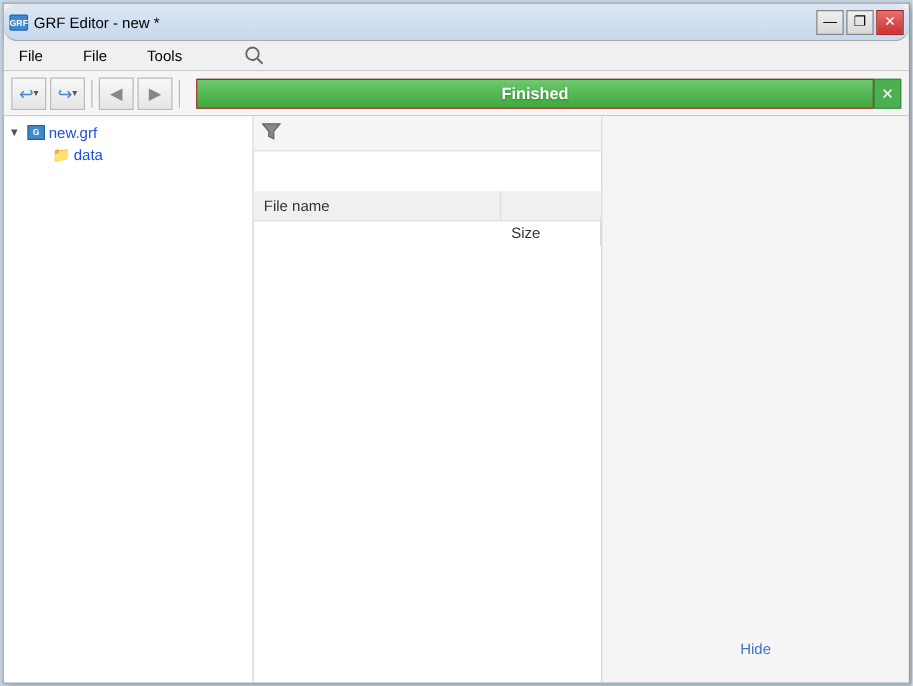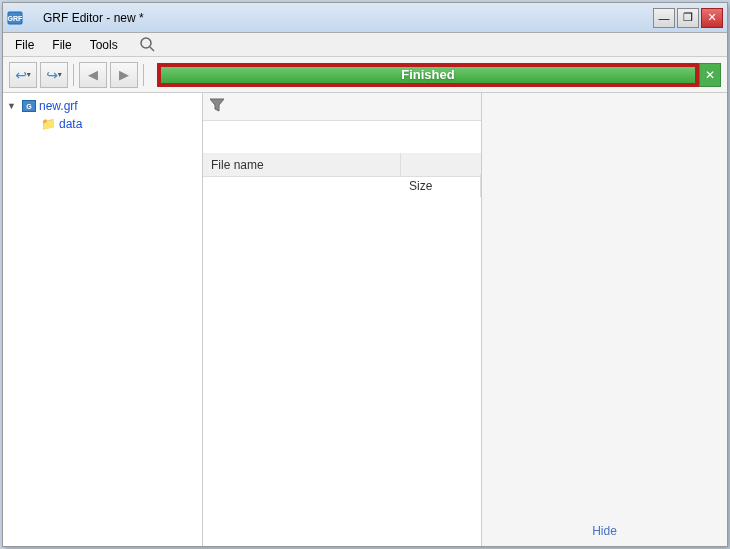--- a/index.html
+++ b/index.html
@@ -22,21 +22,22 @@
       flex-direction: column;
       box-shadow: 2px 2px 6px rgba(0,0,0,0.3);
     }
     .title-bar {
       height: 30px;
       background: linear-gradient(to bottom, #dde8f5, #c5d8ee);
       border-bottom: 1px solid #aaa;
       display: flex;
       align-items: center;
       padding: 0 4px;
-      gap: 20px;
+      gap: 4px;
+      border-radius: 11px;
     }
     .title-bar-icon {
       width: 16px;
       height: 16px;
       display: flex;
       align-items: center;
       justify-content: center;
     }
     .title-bar-text {
       flex: 1;
@@ -64,21 +65,21 @@
       color: white;
       border-color: #a02020;
     }
     .menu-bar {
       height: 24px;
       background: #f0f0f0;
       border-bottom: 1px solid #ccc;
       display: flex;
       align-items: center;
       padding: 0 4px;
-      gap: 2px;
+      gap: 16px;
     }
     .menu-item {
       padding: 2px 8px;
       cursor: pointer;
       font-size: 12px;
     }
     .toolbar {
       height: 36px;
       background: #f5f5f5;
       border-bottom: 1px solid #ccc;
@@ -102,21 +103,21 @@
     .toolbar-separator {
       width: 1px;
       height: 22px;
       background: #bbb;
       margin: 0 2px;
     }
     .progress-bar-container {
       flex: 1;
       height: 24px;
       background: #4caf50;
-      border: 4px solid #b91c1c;
+      border: 1px solid #b91c1c;
       display: flex;
       align-items: center;
       justify-content: center;
       margin-left: 8px;
       position: relative;
     }
     .progress-bar-fill {
       position: absolute;
       left: 0;
       top: 0;
@@ -241,21 +242,21 @@
     .col-size { width: 80px; margin-top: 42px; }
     .file-list-body {
       flex: 1;
       overflow: auto;
     }
     .preview-panel {
       width: 245px;
       background: #f5f5f5;
       display: flex;
       flex-direction: column;
-      padding-bottom: 4px;
+      padding-bottom: 16px;
     }
     .preview-body {
       flex: 1;
     }
     .preview-footer {
       display: flex;
       justify-content: center;
       align-items: center;
       padding: 4px;
     }

